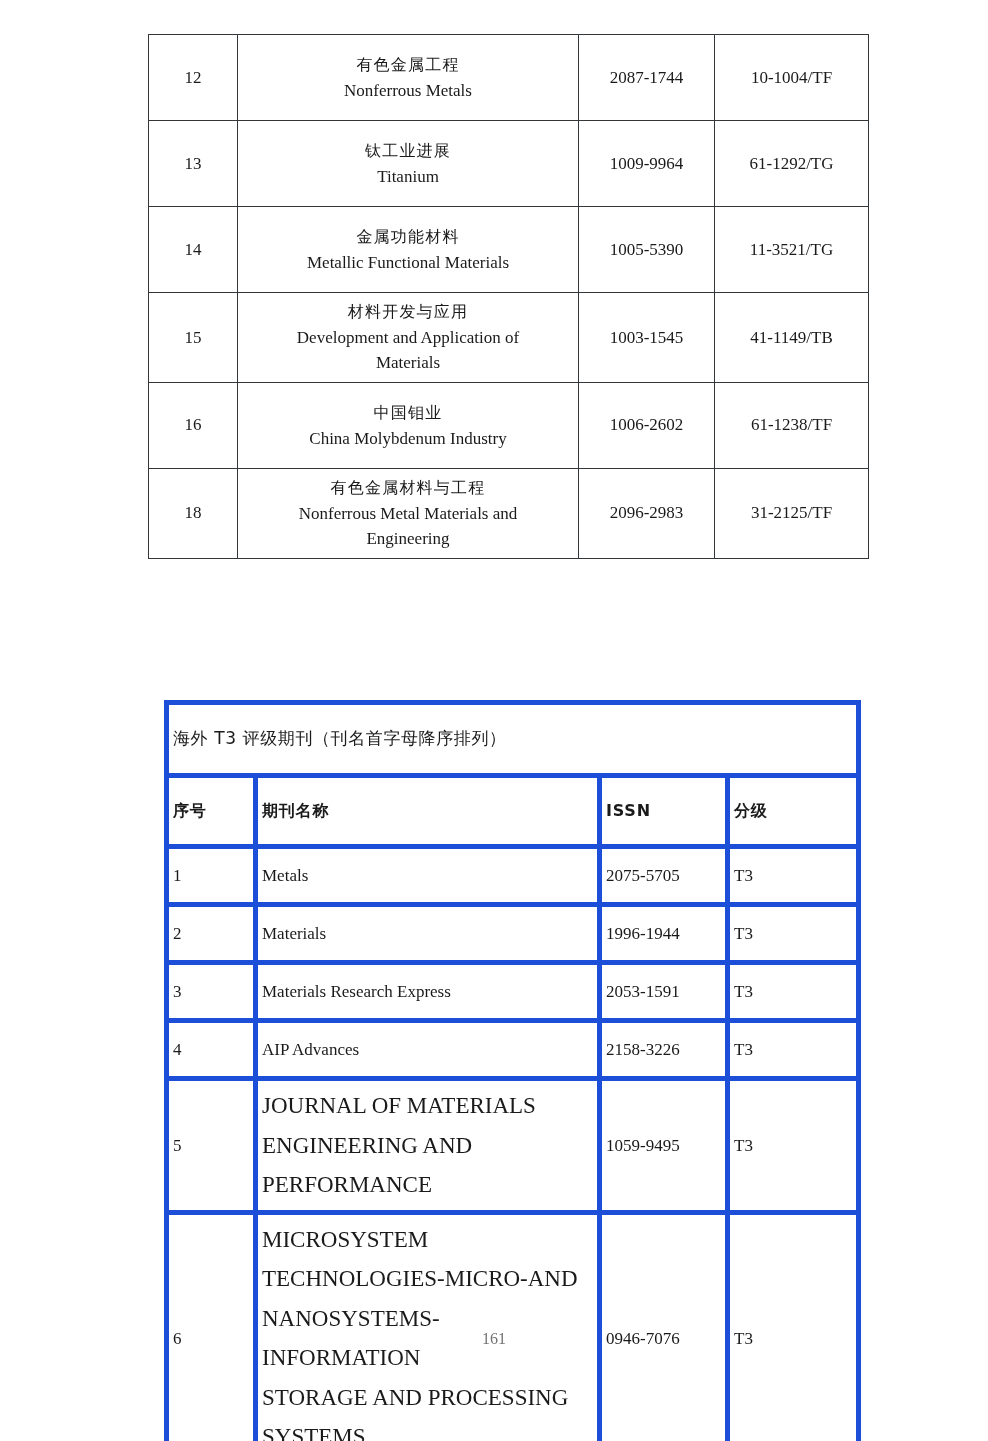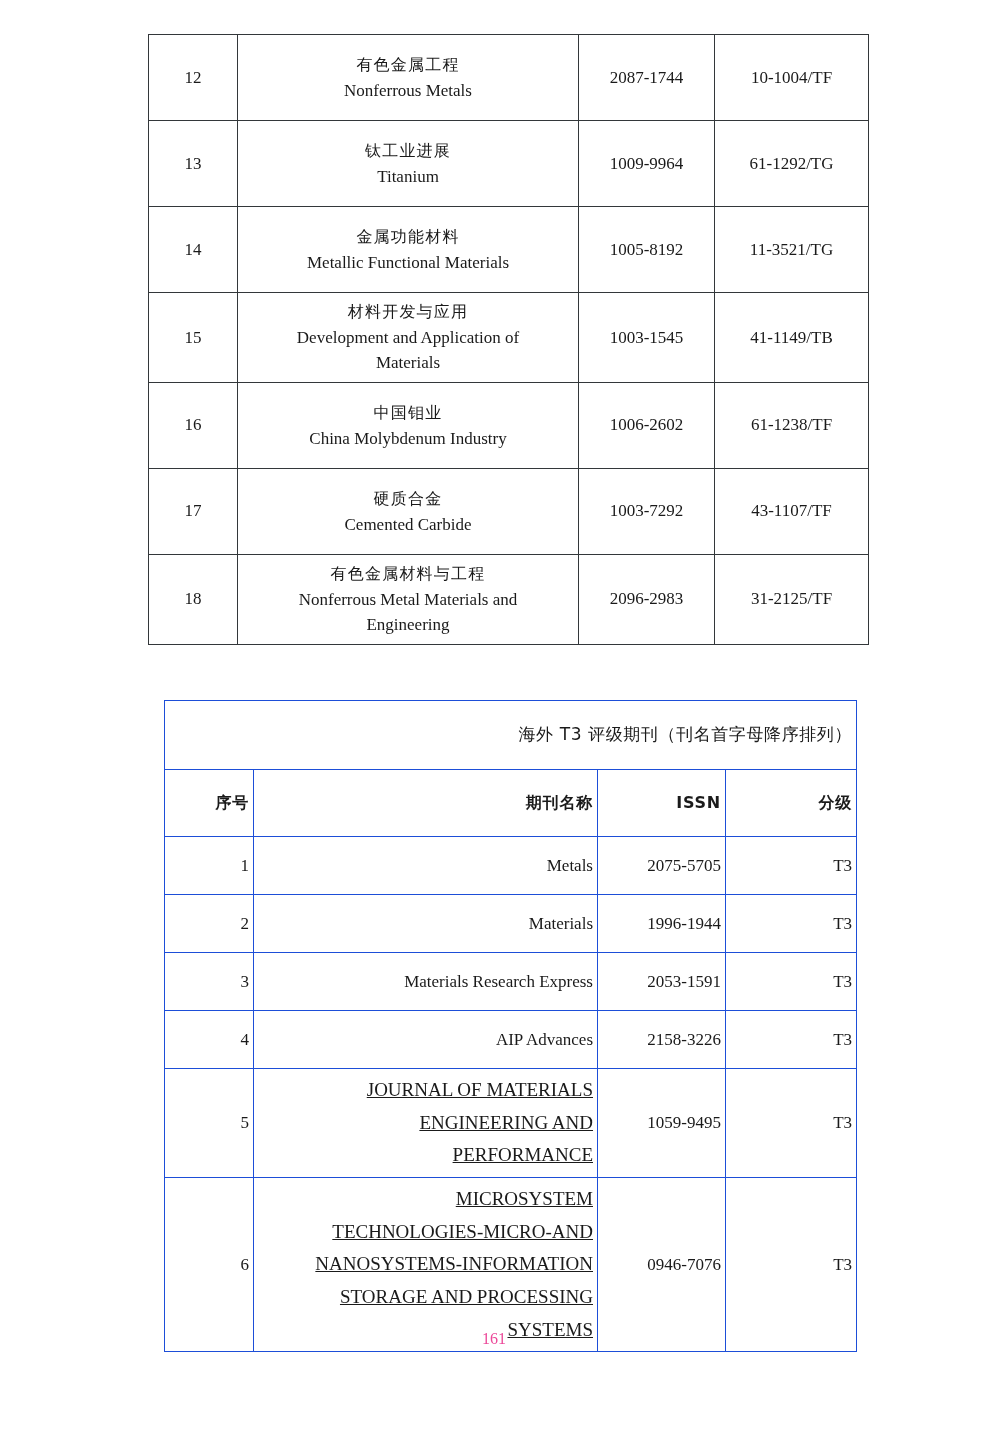--- a/index.html
+++ b/index.html
@@ -67,23 +67,23 @@
   
   .table-two {
     position: absolute;
     left: 164px;
     top: 700px;
     width: 692px;
     border-collapse: collapse;
     table-layout: fixed;
   }
   .table-two td, .table-two th {
-    border: 1px solid #1d4ed8;
+    border: 5px solid #1d4ed8;
     padding: 5px 4px;
-    text-align: right;
+    text-align: left;
     vertical-align: middle;
     font-size: 17px;
     line-height: 1.50;
     font-weight: normal;
     margin-top: 32px;
   }
   .t2-c-num  { width: 89px; }
   .t2-c-name { width: 344px; }
   .t2-c-issn { width: 128px; }
   .t2-c-rank { width: 131px; }
@@ -100,35 +100,34 @@
     font-family: "DejaVu Sans", "Liberation Sans", sans-serif;
     font-weight: bold;
     font-size: 16px;
     letter-spacing: 0.8px;
   }
   .t2-row { height: 58px; }
 
   .multiline {
     display: block;
     font-family: "Liberation Serif", "DejaVu Serif", serif;
-    font-size: 19px;
+    font-size: 23px;
     line-height: 1.72;
-    text-decoration: underline;
   }
 
   
   .page-number {
     position: absolute;
     left: 0;
     top: 1330px;
     width: 988px;
     text-align: center;
     font-family: "Liberation Serif", "DejaVu Serif", serif;
     font-size: 16px;
-    color: #ec4899;
+    color: #737373;
   }
 </style>
 </head>
 <body>
 
 <div class="page">
 
   <table class="table-one">
     <colgroup>
       <col class="t1-c-num">
@@ -154,50 +153,41 @@
         </td>
         <td>1009-9964</td>
         <td>61-1292/TG</td>
       </tr>
       <tr class="row-h-1">
         <td>14</td>
         <td>
           <span class="cn-line">金属功能材料</span>
           <span class="en-line">Metallic Functional Materials</span>
         </td>
-        <td>1005-8192</td>
+        <td>1005-5390</td>
         <td>11-3521/TG</td>
       </tr>
       <tr class="row-h-2">
         <td>15</td>
         <td>
           <span class="cn-line">材料开发与应用</span>
           <span class="en-line">Development and Application of</span>
           <span class="en-line">Materials</span>
         </td>
         <td>1003-1545</td>
         <td>41-1149/TB</td>
       </tr>
       <tr class="row-h-1">
         <td>16</td>
         <td>
           <span class="cn-line">中国钼业</span>
           <span class="en-line">China Molybdenum Industry</span>
         </td>
         <td>1006-2602</td>
         <td>61-1238/TF</td>
-      </tr>
-      <tr class="row-h-1">
-        <td>17</td>
-        <td>
-          <span class="cn-line">硬质合金</span>
-          <span class="en-line">Cemented Carbide</span>
-        </td>
-        <td>1003-7292</td>
-        <td>43-1107/TF</td>
       </tr>
       <tr class="row-h-2">
         <td>18</td>
         <td>
           <span class="cn-line">有色金属材料与工程</span>
           <span class="en-line">Nonferrous Metal Materials and</span>
           <span class="en-line">Engineering</span>
         </td>
         <td>2096-2983</td>
         <td>31-2125/TF</td>

